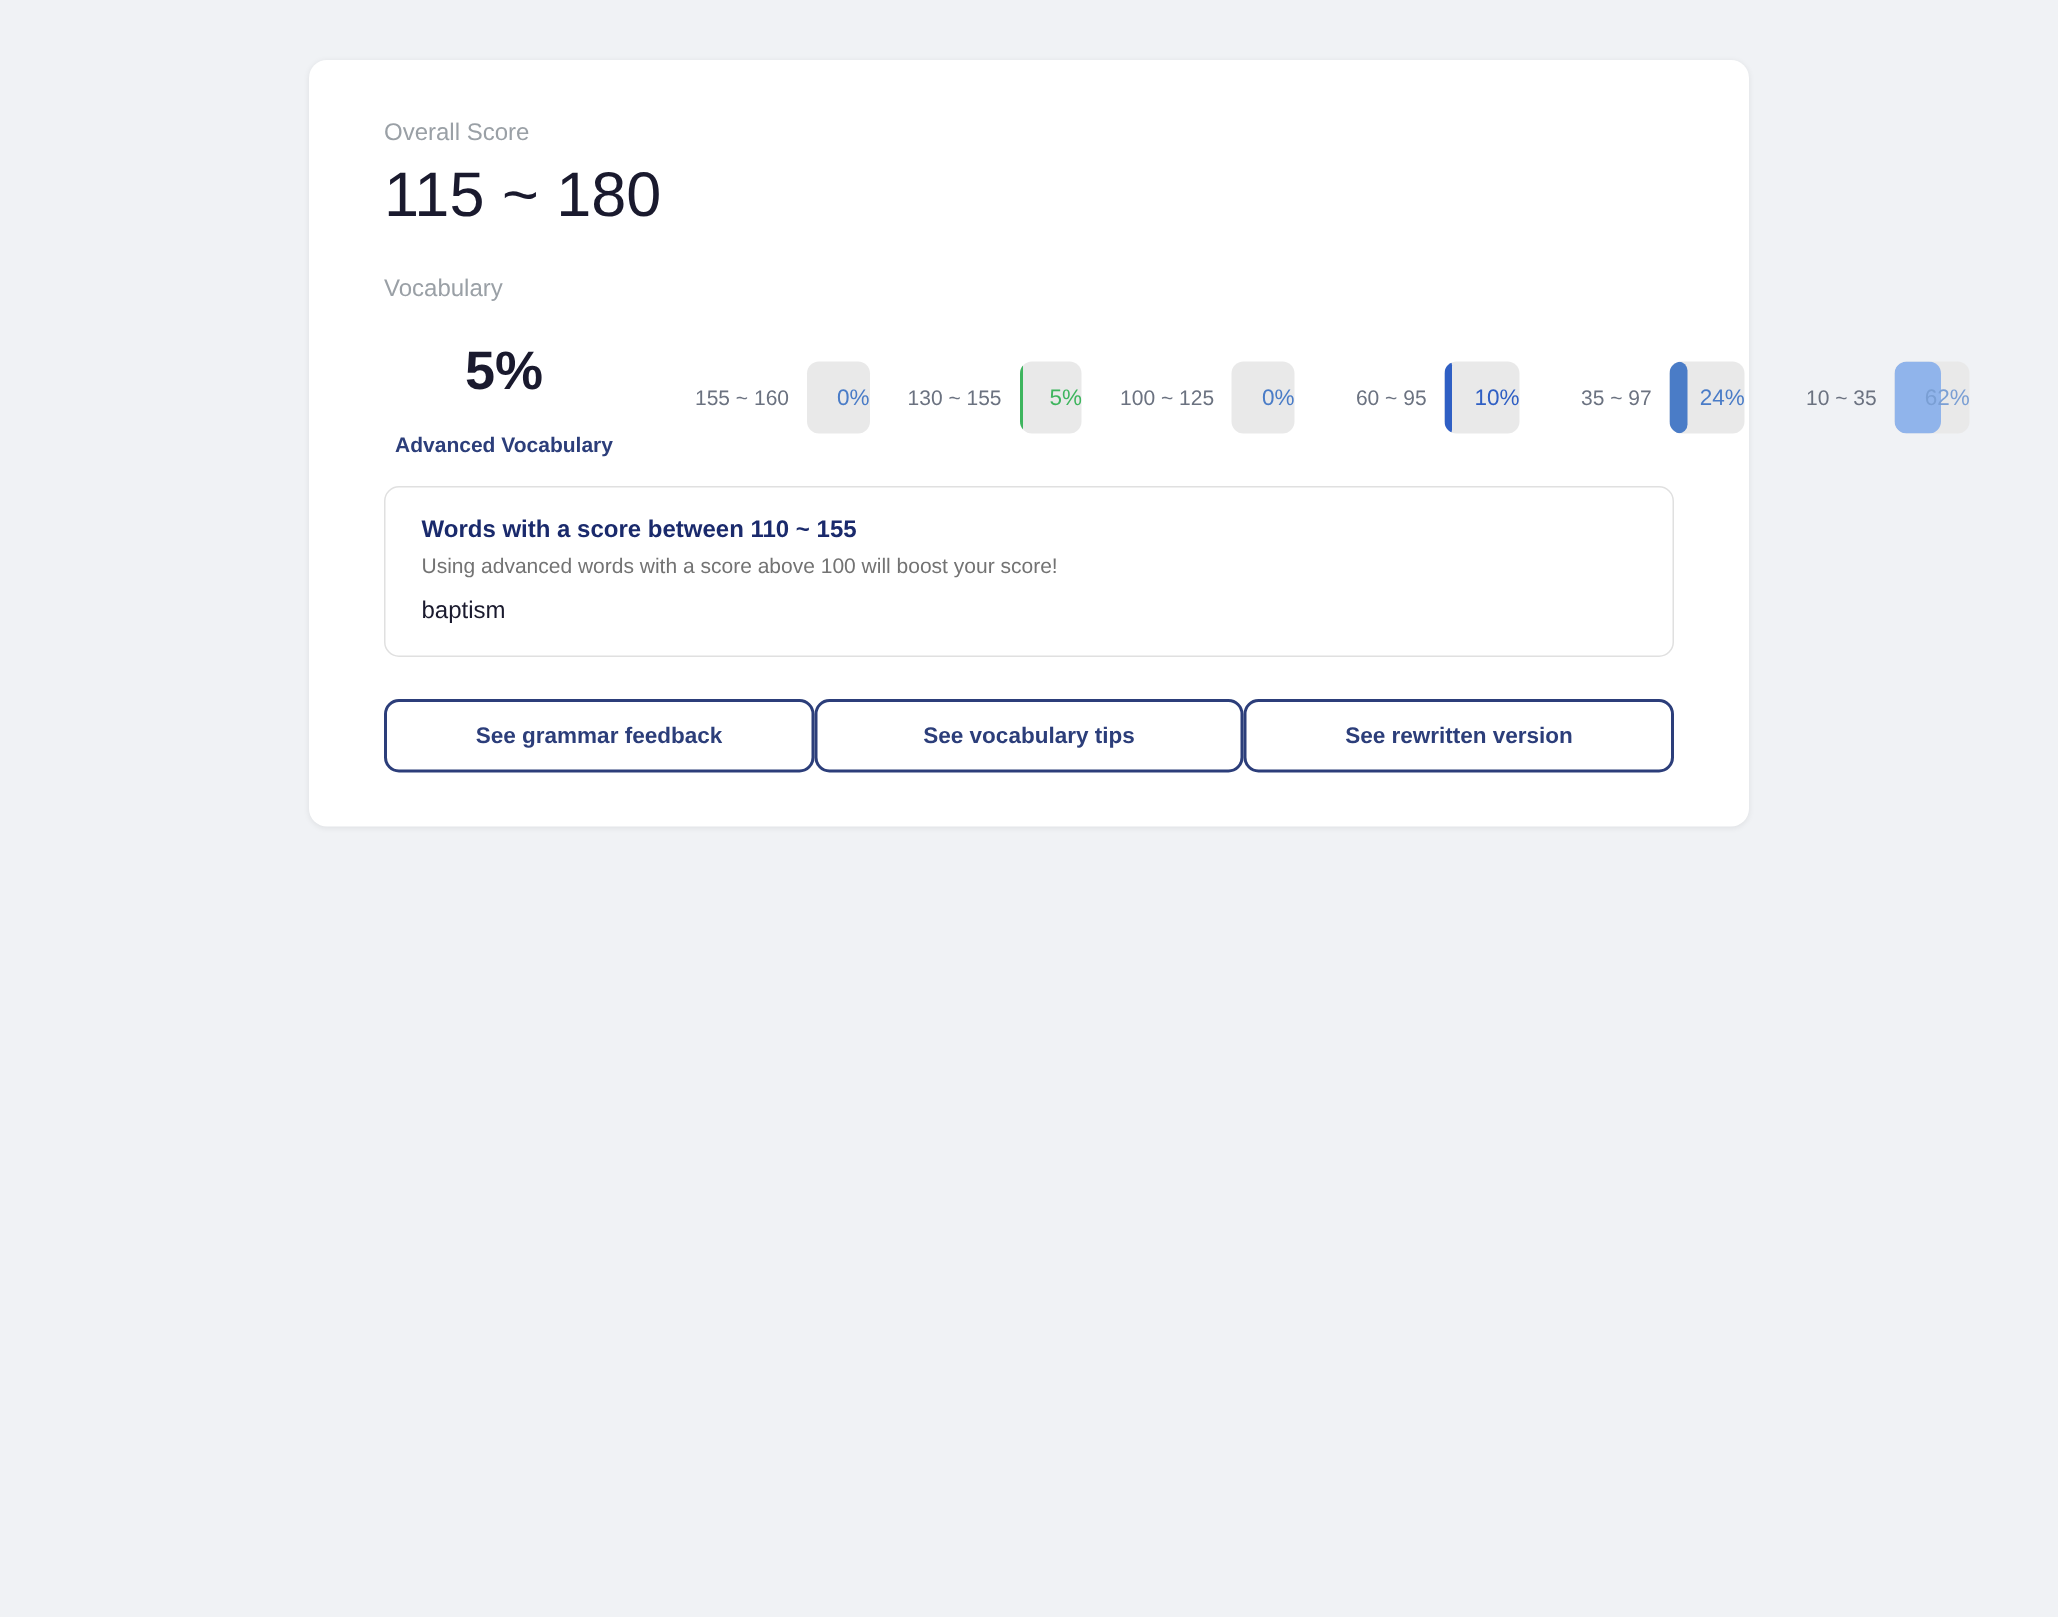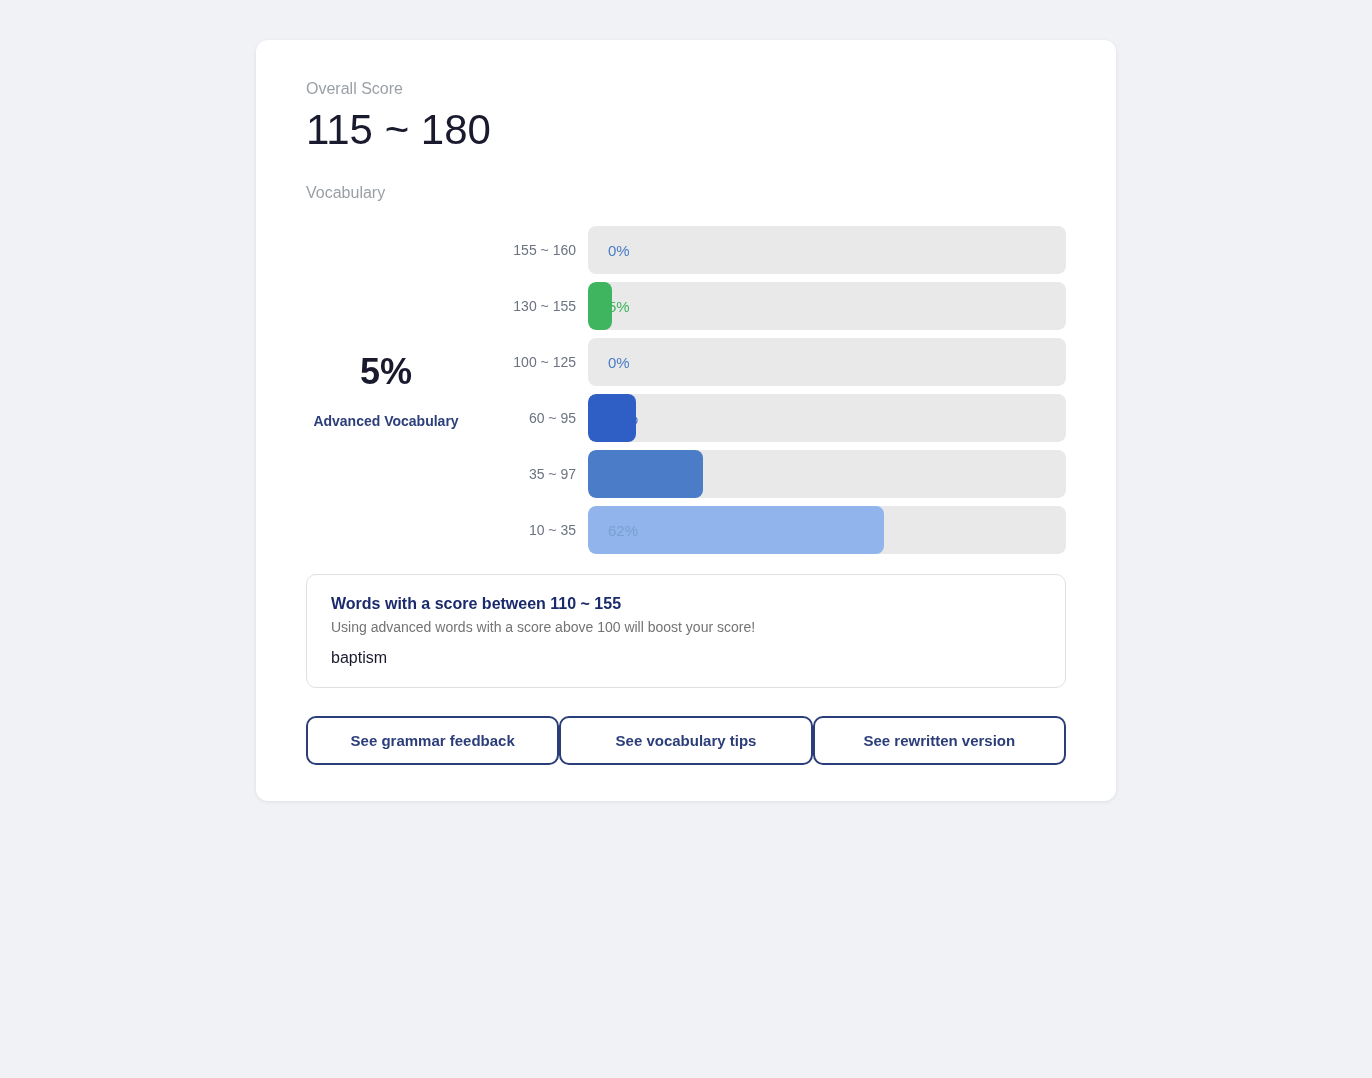--- a/index.html
+++ b/index.html
@@ -9,21 +9,21 @@
       display: flex;
       justify-content: center;
       align-items: flex-start;
       min-height: 1078px;
       padding: 40px 20px;
     }
     .card {
       background: #ffffff;
       border-radius: 12px;
       padding: 40px 50px 36px 50px;
-      width: 860px;
+      width: 960px;
       box-shadow: 0 1px 4px rgba(0,0,0,0.08);
     }
     .overall-score-label {
       color: #9aa0a6;
       font-size: 16px;
       margin-bottom: 8px;
     }
     .overall-score-value {
       color: #1a1a2e;
       font-size: 42px;
@@ -52,21 +52,21 @@
     }
     .left-stat-label {
       font-size: 14px;
       color: #2c3e7a;
       font-weight: 600;
       margin-top: 20px;
     }
     .bars-container {
       flex: 1;
       display: flex;
-      flex-direction: column;
+      flex-direction: row;
       gap: 8px;
     }
     .bar-row {
       display: flex;
       align-items: center;
       gap: 12px;
     }
     .bar-range-label {
       color: #6b7280;
       font-size: 14px;

